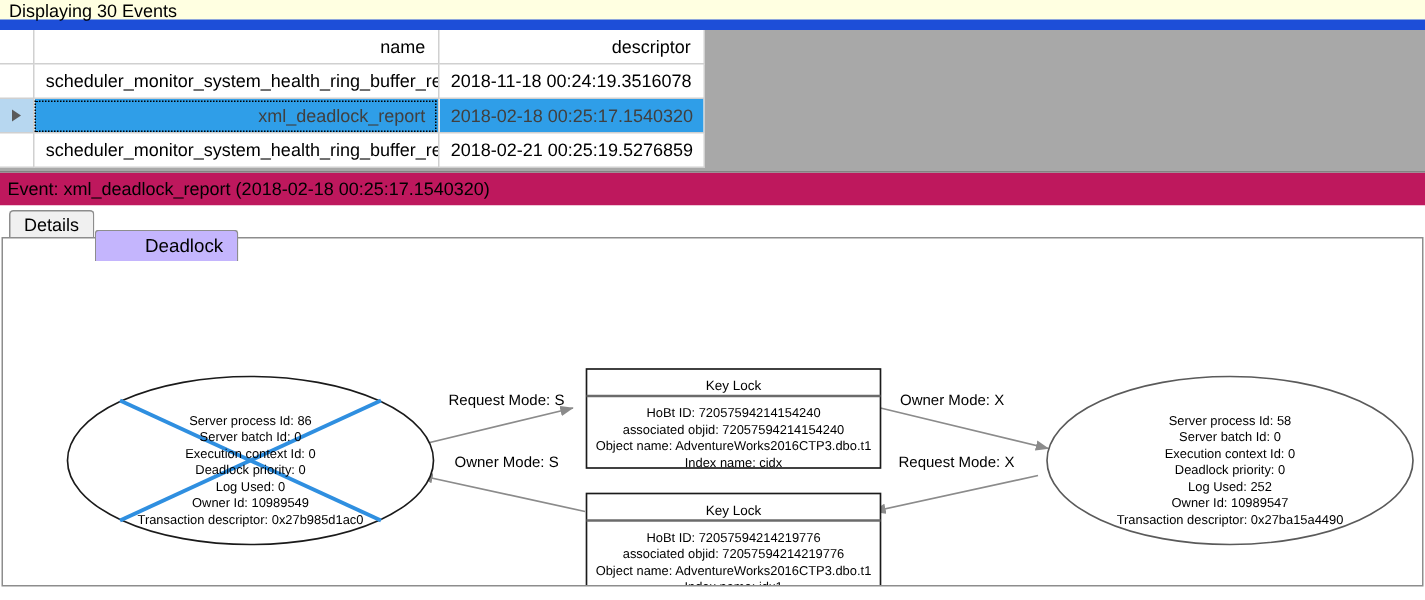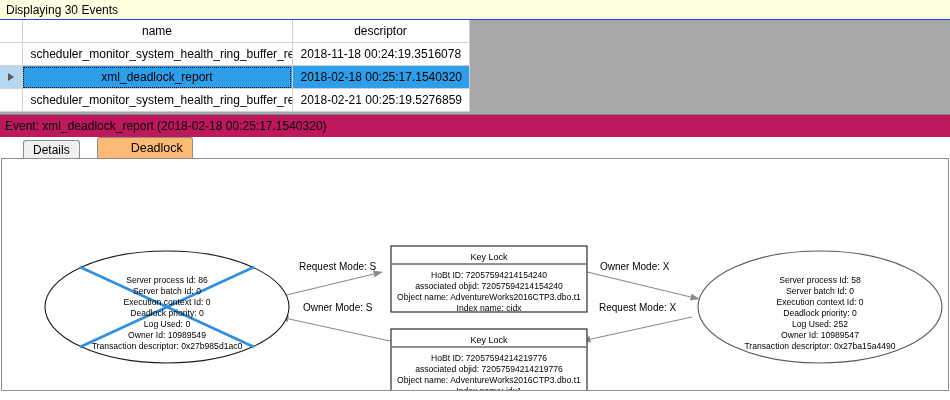--- a/index.html
+++ b/index.html
@@ -13,21 +13,21 @@
     background: #ffffff;
     font-family: "Liberation Sans", sans-serif;
     font-size: 11px;
     color: #000000;
   }
 
   
   .displaying-bar {
     height: 20px;
     background: #ffffe1;
-    border-bottom: 1px solid #1d4ed8;
+    border-bottom: 7px solid #1d4ed8;
     display: flex;
     align-items: center;
     padding-left: 6px;
     font-size: 12px;
     box-sizing: border-box;
   }
 
   
   .grid-region {
     position: relative;
@@ -47,34 +47,34 @@
   table.events-grid col.c-ts { width: 177px; }
 
   table.events-grid th,
   table.events-grid td {
     border-right: 1px solid #d0d0d0;
     border-bottom: 1px solid #d0d0d0;
     height: 22px;
     padding: 0 8px;
     font-size: 12px;
     font-weight: normal;
-    text-align: center;
+    text-align: right;
     vertical-align: middle;
     white-space: nowrap;
     overflow: hidden;
     background: #ffffff;
   }
   table.events-grid th.sel-head,
   table.events-grid td.sel-cell {
     padding: 0;
     text-align: center;
   }
   table.events-grid tr.row-selected td {
     background: #2f9ee8;
-    color: #000000;
+    color: #404040;
   }
   table.events-grid tr.row-selected td.sel-cell {
     background: #b7d7f0;
     color: #404040;
   }
   table.events-grid tr.row-selected td.focus-cell {
     outline: 1px dotted #000000;
     outline-offset: -2px;
   }
   .sel-arrow {
@@ -109,25 +109,24 @@
     top: 2px;
     height: 19px;
     line-height: 18px;
     padding: 0 9px;
     font-size: 12px;
     border: 1px solid #8d8d8d;
     border-bottom: none;
     border-radius: 3px 3px 0 0;
     background: #f0f0f0;
     box-sizing: border-box;
-    margin-left: 17px;
   }
   .tab.active {
-    background: #fdba74;
-    top: 0;
+    background: #c4b5fd;
+    top: 16px;
     height: 21px;
     line-height: 20px;
     z-index: 3;
     font-size: 12.5px;
     padding-left: 33px;
   }
 
   
   .deadlock-pane {
     position: relative;

